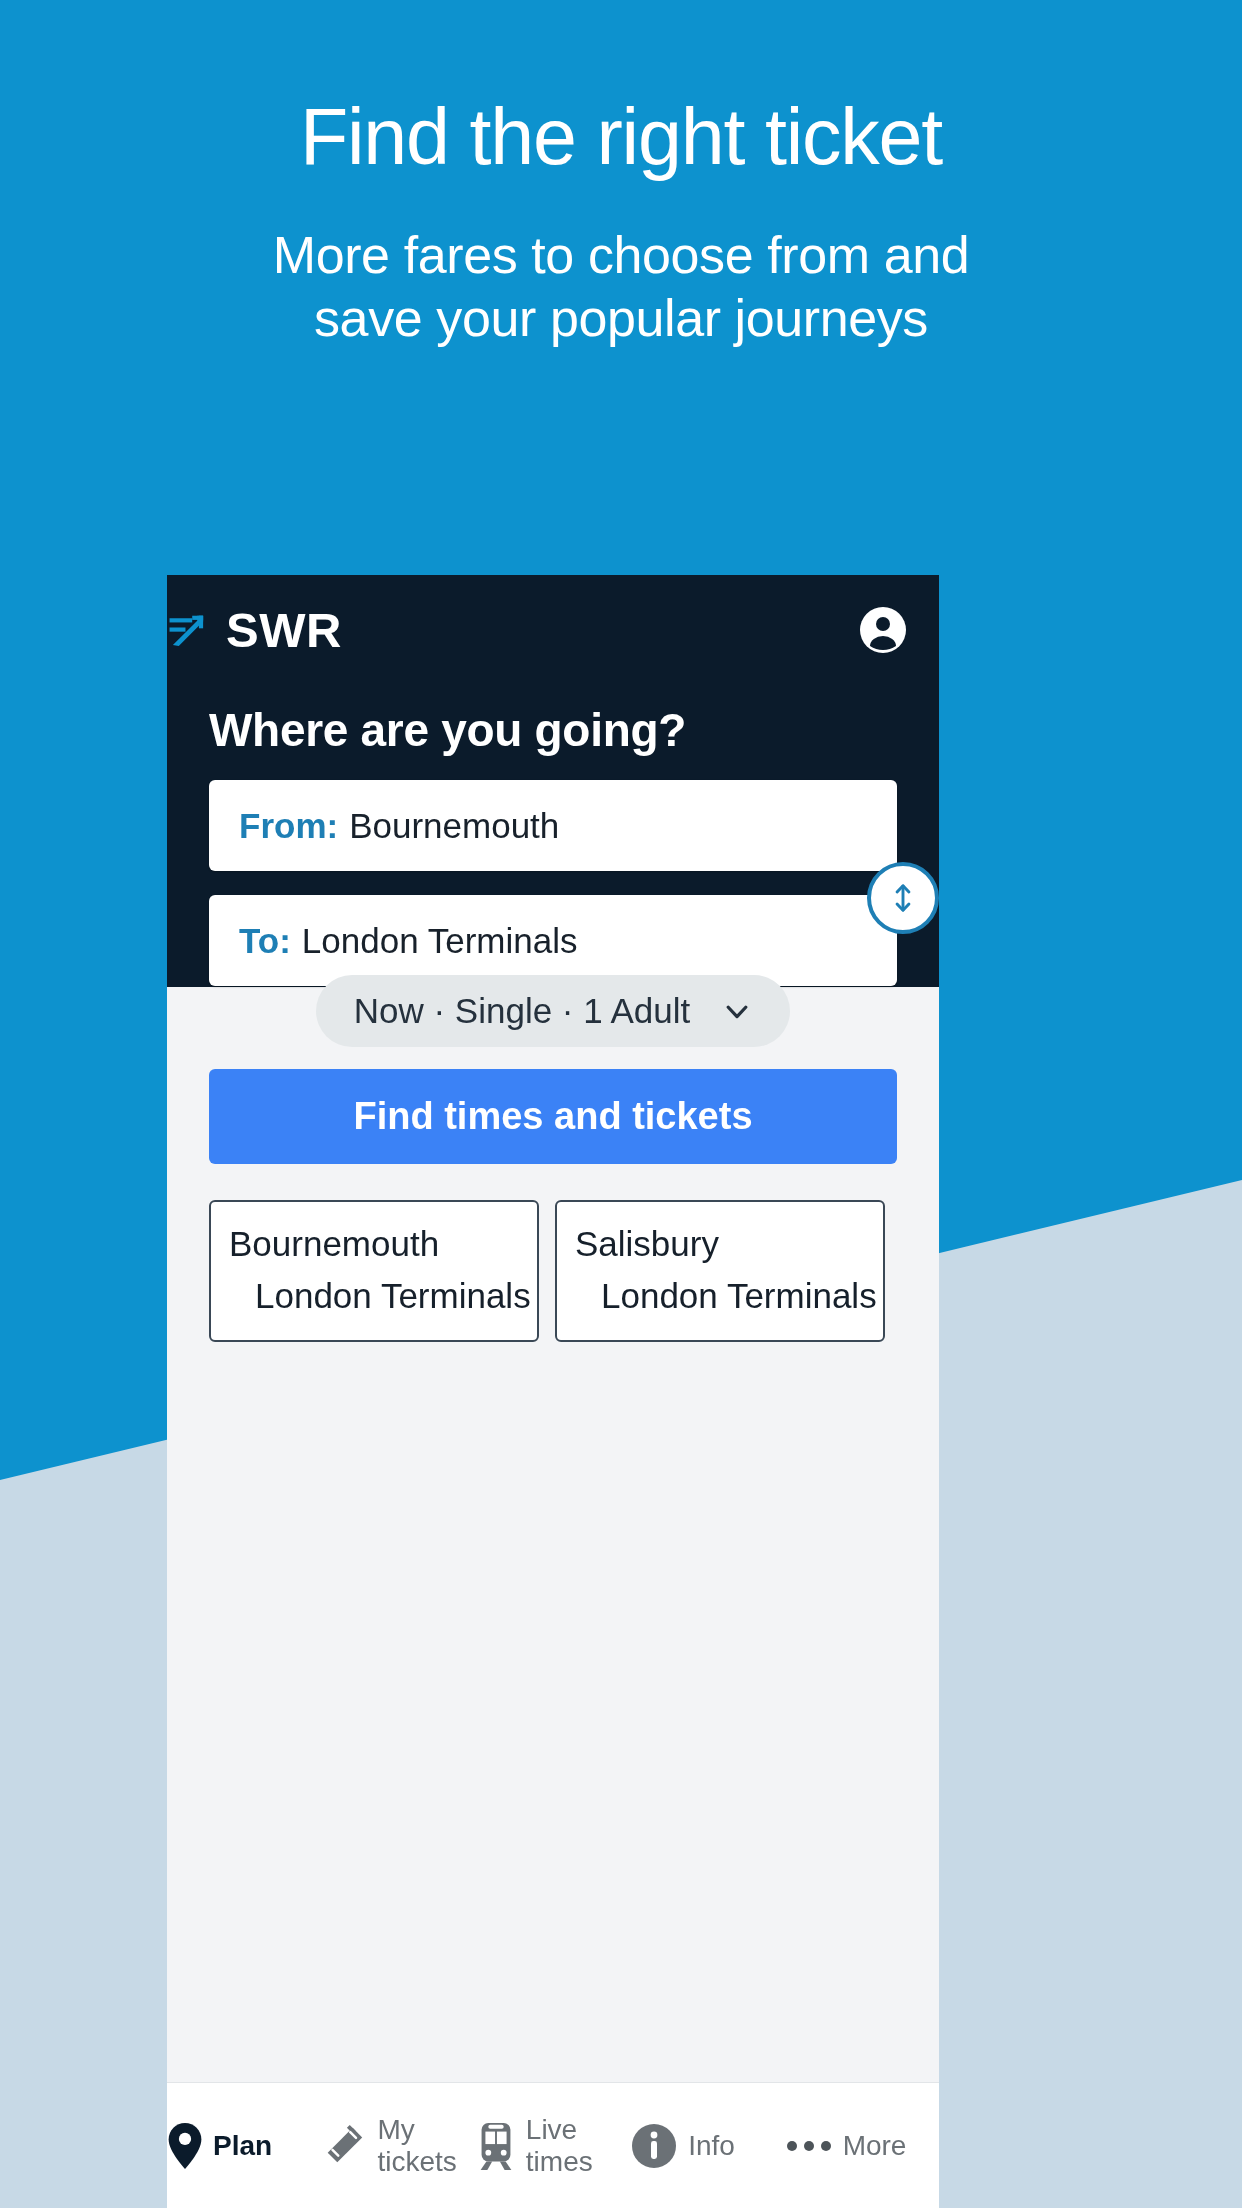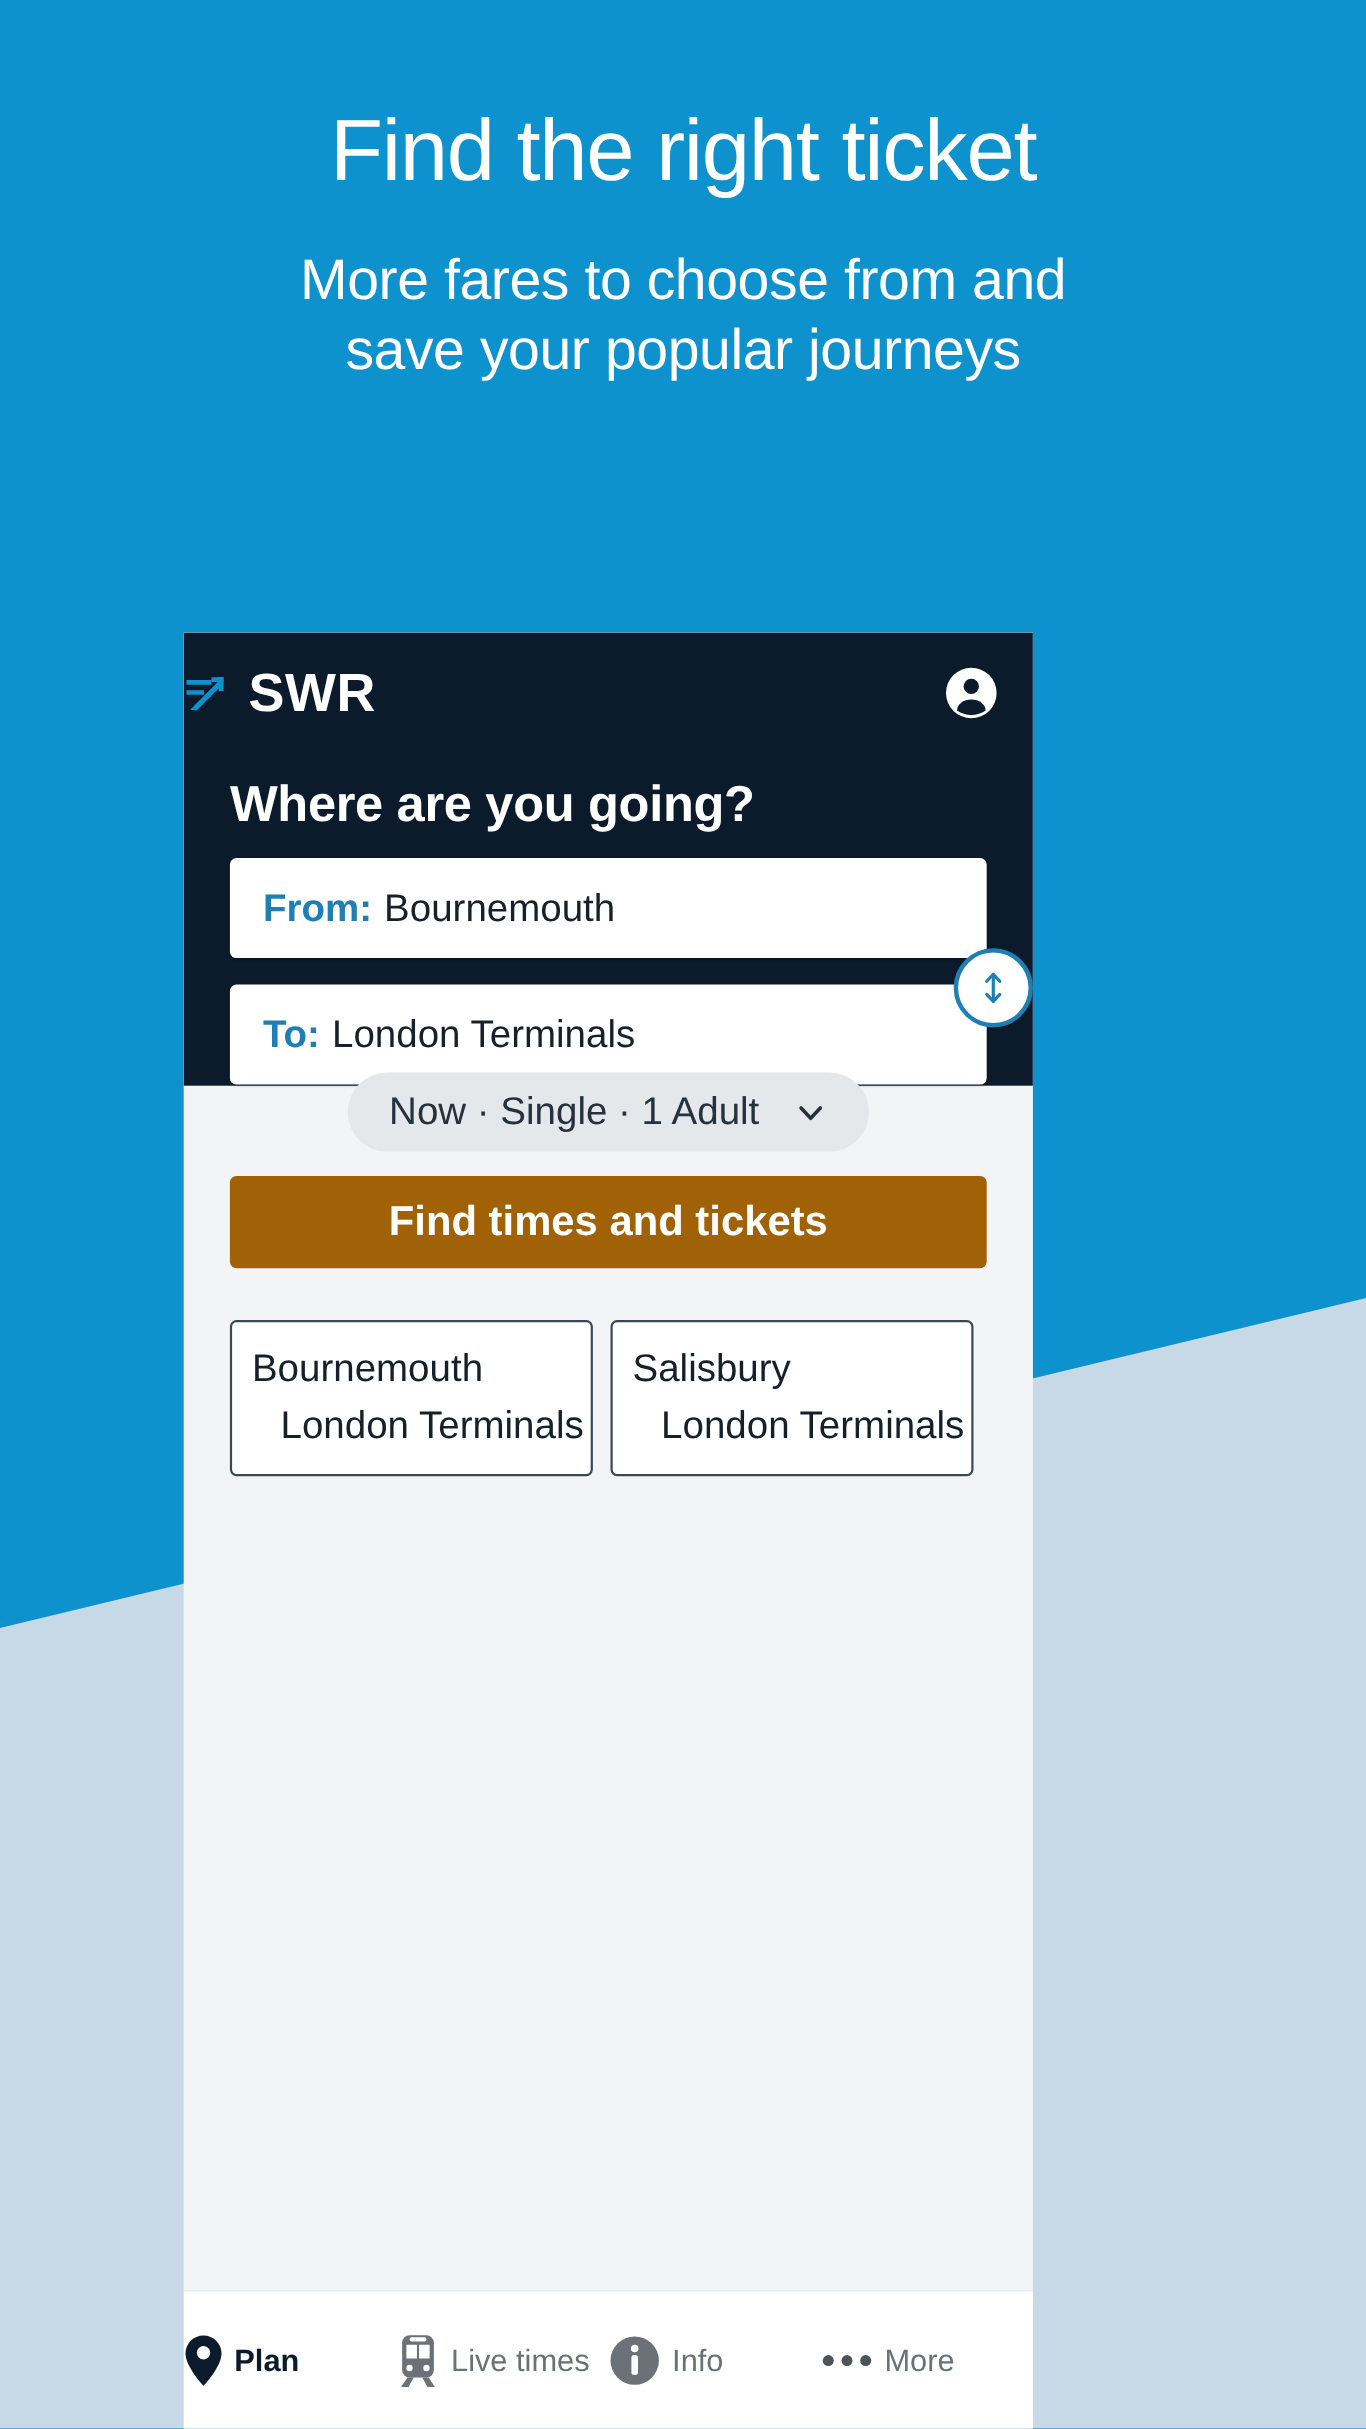--- a/index.html
+++ b/index.html
@@ -117,22 +117,22 @@
     padding:0 38px;
     cursor:pointer;
   }
   #options-text {
     color:#25313d; font-size:35px; font-weight:400; white-space:nowrap;
   }
 
   
   #cta {
     position:absolute; left:42px; right:42px; top:494px;
-    height:84px;
-    background:#a16207;
+    height:95px;
+    background:#3b82f6;
     border-radius:6px;
     color:#ffffff; font-size:38px; font-weight:bold;
     display:flex; align-items:center; justify-content:center;
     cursor:pointer; border:none;
     font-family:"Liberation Sans", sans-serif;
     z-index:4;
   }
 
   
   #recents {
@@ -290,20 +290,35 @@
     <div class="nav-item active">
       <span class="nav-icon">
         <svg viewBox="0 0 32 44" width="36" height="48">
           <path d="M16 1 C7.7 1 1 7.7 1 16 c0 11 15 27 15 27 s15-16 15-27 C31 7.7 24.3 1 16 1 Z" fill="#0b1b2b"></path>
           <circle cx="16" cy="15.5" r="5.6" fill="#ffffff"></circle>
         </svg>
       </span>
       <span class="nav-label">Plan</span>
     </div>
 
+    <div class="nav-item">
+      <span class="nav-icon">
+        <svg viewBox="0 0 48 48" width="46" height="46">
+          <g fill="#6b7176">
+            <path d="M33 5 L43 15 L17 41 L7 31 Z"></path>
+            <path d="M30 2 L36 8 L33 11 L27 5 Z"></path>
+          </g>
+          <g stroke="#ffffff" stroke-width="2.6" stroke-linecap="round">
+            <line x1="30.5" y1="9.5" x2="36.5" y2="15.5"></line>
+            <line x1="12" y1="28" x2="18" y2="34"></line>
+          </g>
+        </svg>
+      </span>
+      <span class="nav-label">My tickets</span>
+    </div>
 
     <div class="nav-item">
       <span class="nav-icon">
         <svg viewBox="0 0 40 52" width="40" height="50">
           <rect x="5" y="2" width="30" height="40" rx="7" fill="#6b7176"></rect>
           <rect x="9" y="11" width="10" height="13" fill="#ffffff"></rect>
           <rect x="21" y="11" width="10" height="13" fill="#ffffff"></rect>
           <rect x="12" y="4" width="16" height="4" rx="2" fill="#ffffff"></rect>
           <circle cx="12" cy="33" r="3" fill="#ffffff"></circle>
           <circle cx="28" cy="33" r="3" fill="#ffffff"></circle>

